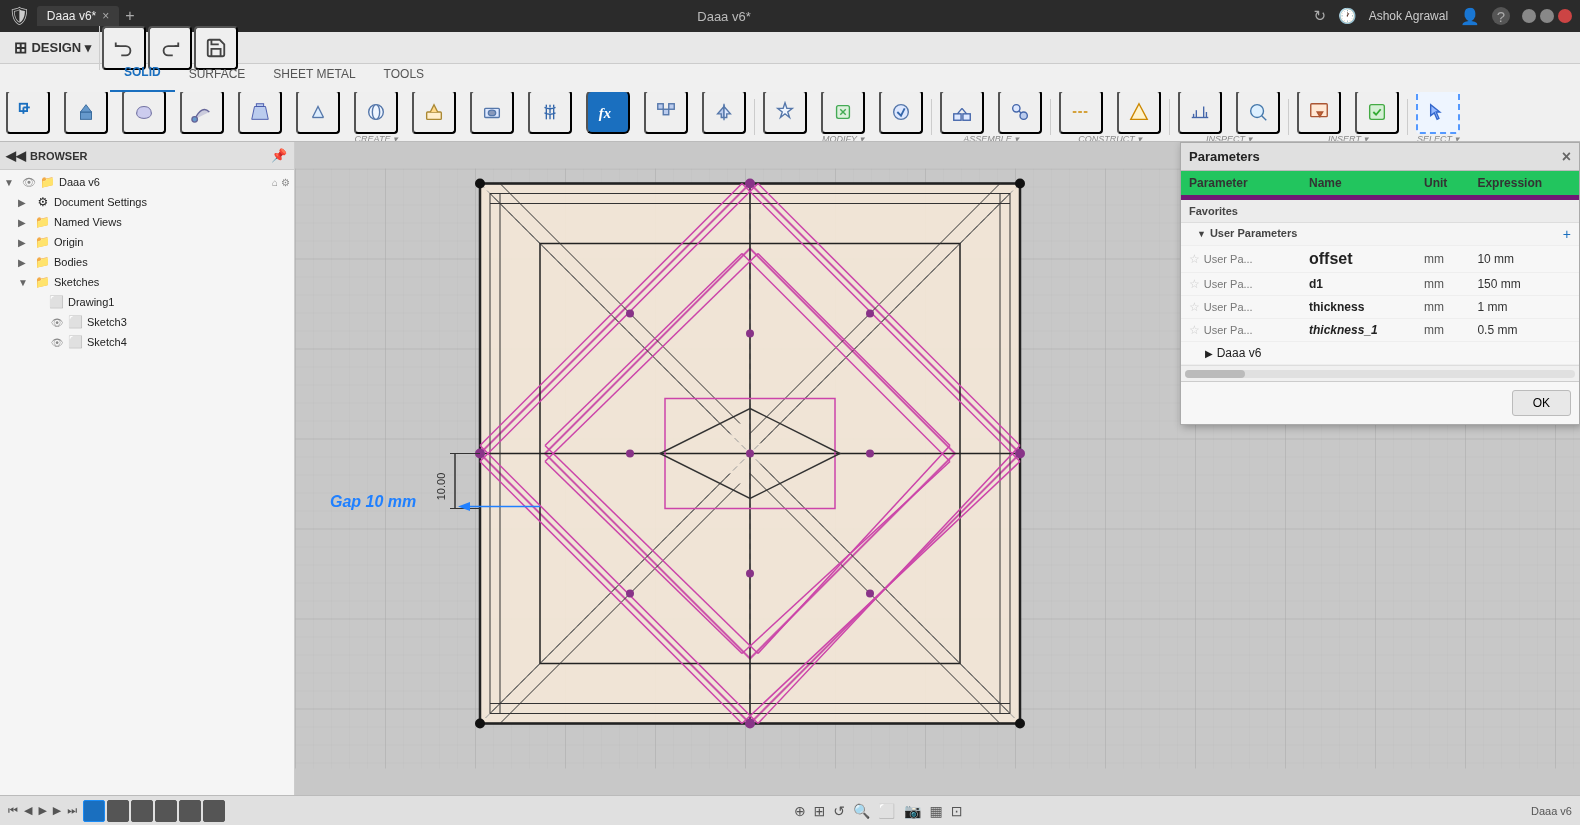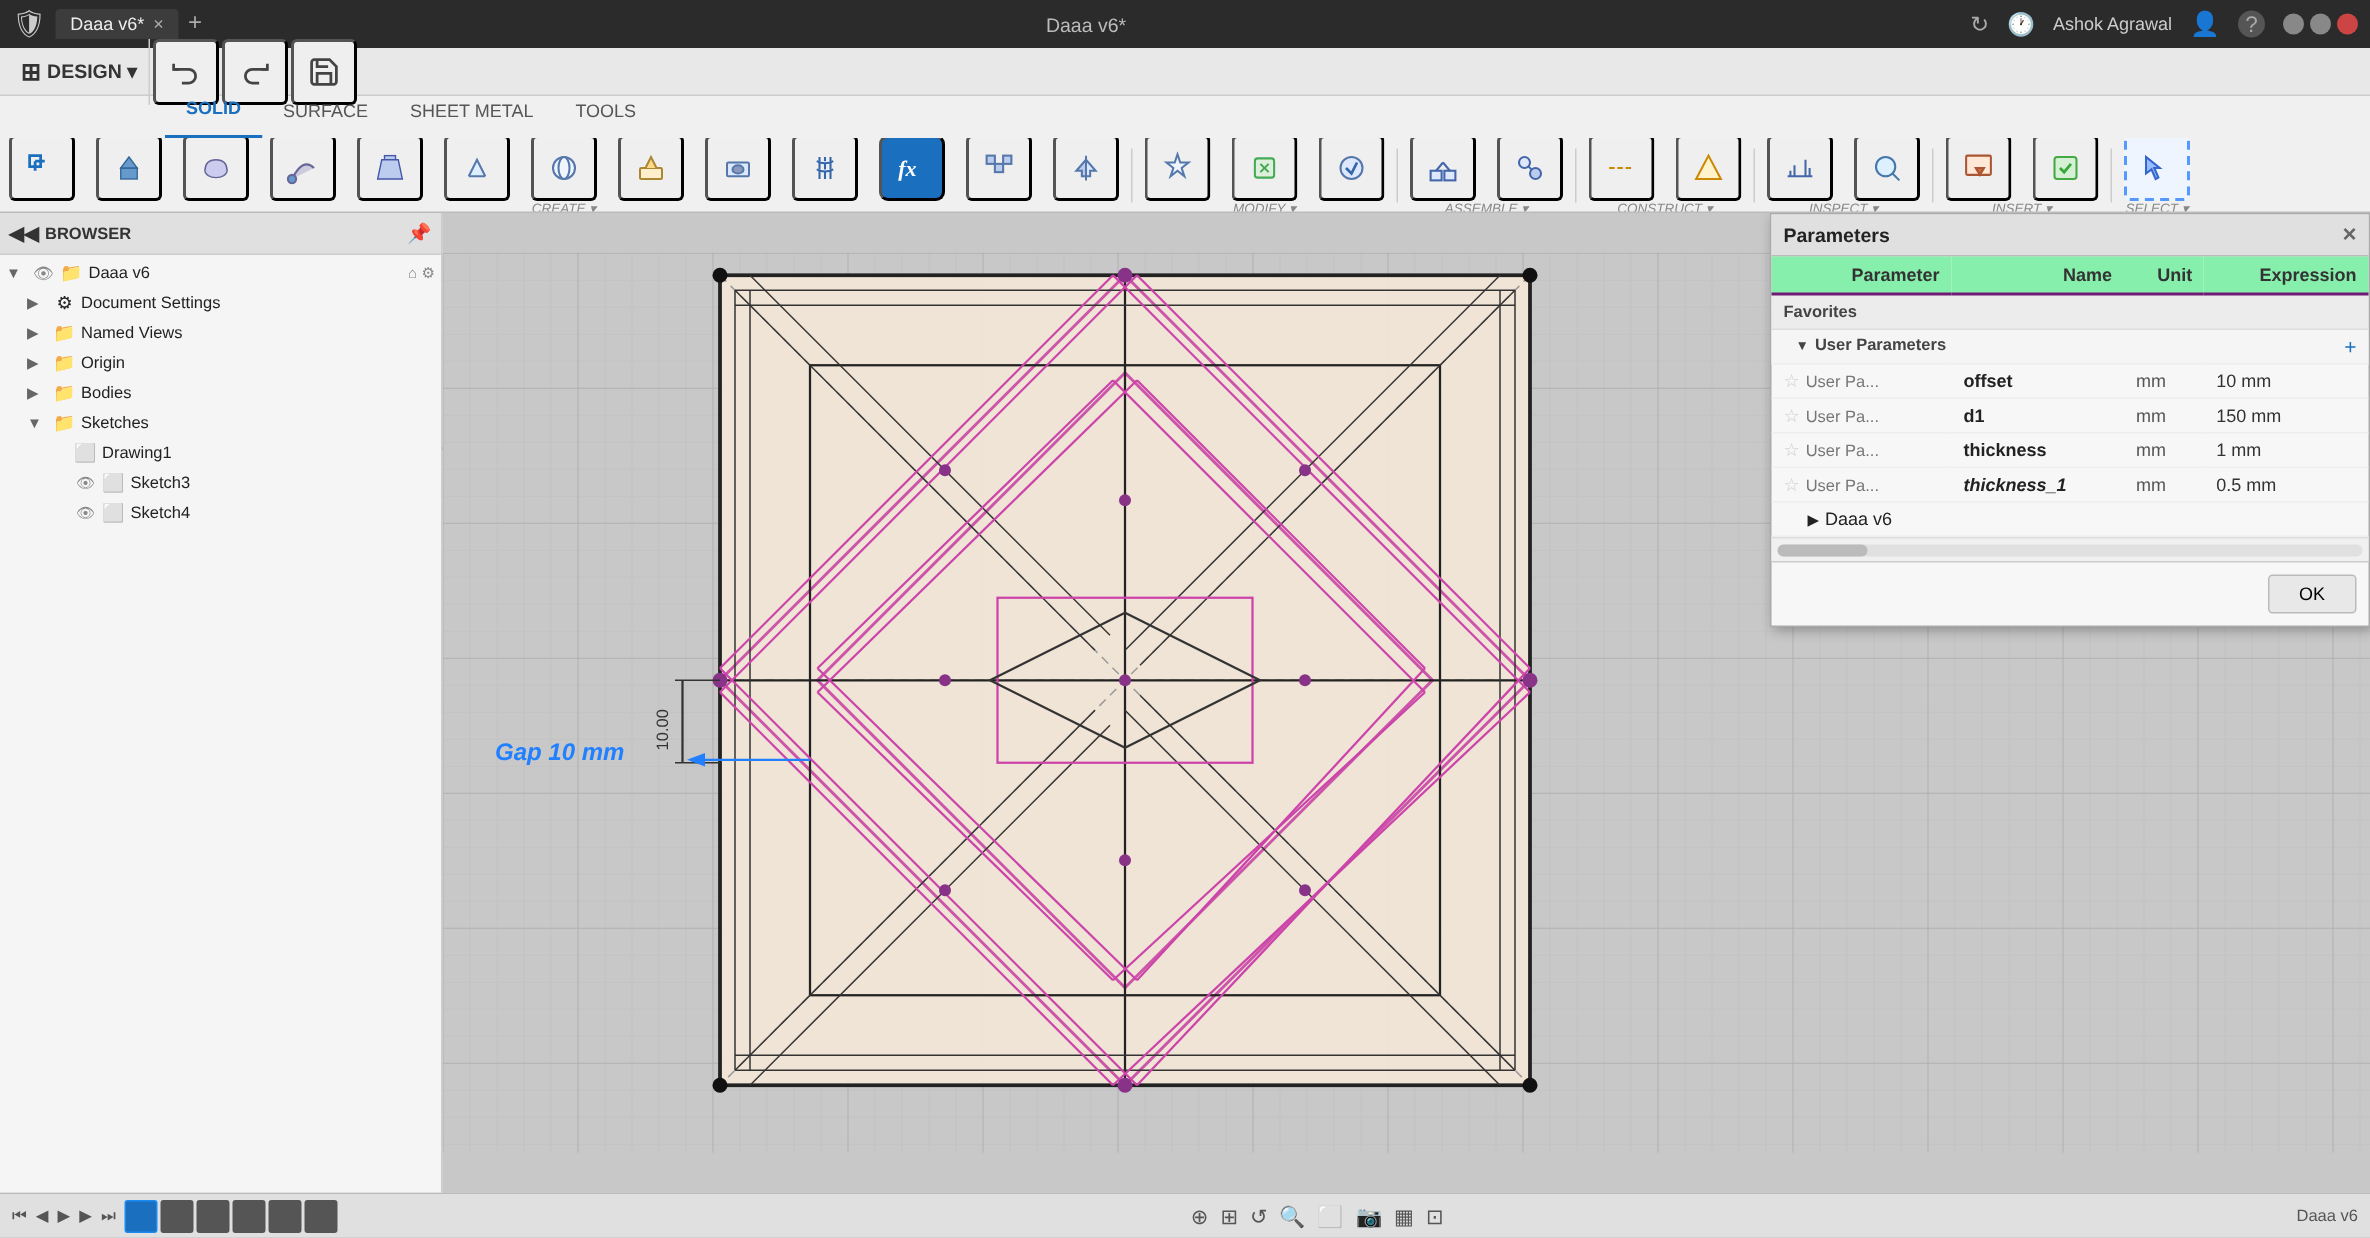--- a/index.html
+++ b/index.html
@@ -58,21 +58,21 @@
 
     
     #params-panel {
       position: absolute; top: 0; right: 0; width: 400px; background: #f7f7f7;
       border: 1px solid #aaa; box-shadow: 2px 2px 8px rgba(0,0,0,0.3);
       z-index: 100;
     }
     #params-header { background: #e0e0e0; height: 28px; display: flex; align-items: center; justify-content: space-between; padding: 0 8px; font-size: 13px; font-weight: 600; border-bottom: 1px solid #bbb; }
     #params-close { cursor: pointer; font-size: 16px; color: #666; }
     #params-table { width: 100%; border-collapse: collapse; font-size: 12px; }
-    #params-table th { background: #86efac; padding: 5px 8px; text-align: right; border-bottom: 2px solid #701a75; font-weight: 600; color: #333; }
+    #params-table th { background: #22c55e; padding: 5px 8px; text-align: left; border-bottom: 5px solid #701a75; font-weight: 600; color: #333; }
     #params-table td { padding: 4px 8px; border-bottom: 1px solid #eee; }
     #params-footer { padding: 8px; display: flex; justify-content: flex-end; border-top: 1px solid #ccc; }
     #params-footer button { padding: 5px 20px; background: #e8e8e8; border: 1px solid #bbb; border-radius: 3px; cursor: pointer; font-size: 12px; }
     .params-scrollbar-area { height: 16px; background: #f0f0f0; border-top: 1px solid #ddd; display: flex; align-items: center; padding: 0 4px; }
     .params-scrollbar-track { flex: 1; height: 8px; background: #e0e0e0; border-radius: 4px; position: relative; }
     .params-scrollbar-thumb { width: 60px; height: 8px; background: #bbb; border-radius: 4px; position: absolute; left: 0; }
 
     
     #bottom-bar { height: 30px; background: #e0e0e0; border-top: 1px solid #bbb; display: flex; align-items: center; justify-content: space-between; padding: 0 8px; font-size: 11px; color: #555; }
     #bottom-bar .left { display: flex; align-items: center; gap: 6px; }
@@ -581,21 +581,21 @@
         </thead>
         <tbody>
             <tr>
               <td colspan="4" style="background: rgb(236, 236, 236); font-weight: 600; font-size: 11px; color: rgb(68, 68, 68); padding: 5px 8px; border-bottom: 1px solid rgb(221, 221, 221);">Favorites</td>
             </tr>
             <tr>
               <td colspan="4" style="background: rgb(245, 245, 245); font-size: 11px; color: rgb(68, 68, 68); padding: 4px 8px 4px 16px; border-bottom: 1px solid rgb(238, 238, 238); cursor: pointer;"><span style="margin-right:4px;font-size:9px;">▼</span><b>User Parameters</b><span style="float:right;cursor:pointer;color:#1a6fbf;font-size:14px;line-height:1;">+</span></td>
             </tr>
             <tr style="border-bottom: 1px solid rgb(240, 240, 240);">
               <td style="padding: 4px 8px; font-size: 12px; white-space: nowrap;"><span style="color:#ccc;margin-right:4px;">☆</span><span style="color:#777;font-size:11px;">User Pa...</span></td>
-              <td style="padding: 4px 8px; font-size: 12px; font-weight: 600;">offset</td>
+              <td style="padding: 4px 8px; font-size: 16px; font-weight: 600;">offset</td>
               <td style="padding: 4px 8px; font-size: 12px; color: rgb(85, 85, 85);">mm</td>
               <td style="padding: 4px 8px; font-size: 12px; color: rgb(51, 51, 51);">10 mm</td>
             </tr>
             <tr style="border-bottom: 1px solid rgb(240, 240, 240);">
               <td style="padding: 4px 8px; font-size: 12px; white-space: nowrap;"><span style="color:#ccc;margin-right:4px;">☆</span><span style="color:#777;font-size:11px;">User Pa...</span></td>
               <td style="padding: 4px 8px; font-size: 12px; font-weight: 600;">d1</td>
               <td style="padding: 4px 8px; font-size: 12px; color: rgb(85, 85, 85);">mm</td>
               <td style="padding: 4px 8px; font-size: 12px; color: rgb(51, 51, 51);">150 mm</td>
             </tr>
             <tr style="border-bottom: 1px solid rgb(240, 240, 240);">

